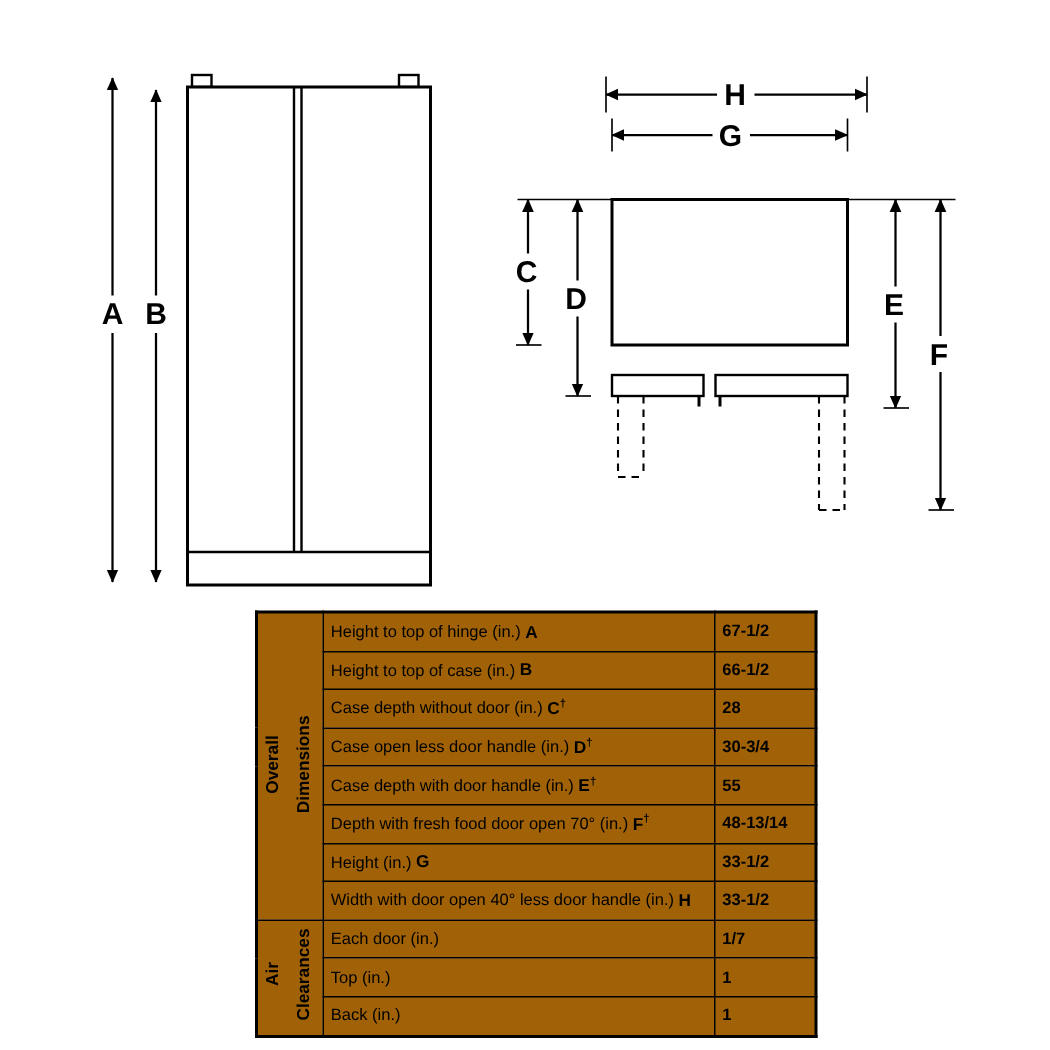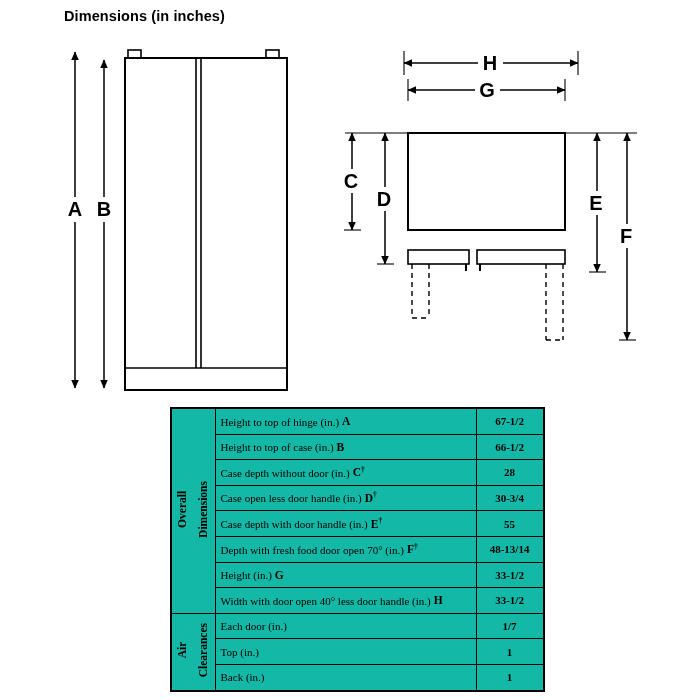--- a/index.html
+++ b/index.html
@@ -23,26 +23,26 @@
     font-family:"Liberation Sans", sans-serif;
     font-size:20px; font-weight:bold; text-anchor:middle; fill:#000;
   }
 
   table.spec-table {
     position:absolute; left:170px; top:407px;
     border-collapse:collapse; border:2px solid #000;
   }
   .spec-table td {
     border:1.2px solid #000; height:24.6px; padding:0 5px;
-    font-size:11px; line-height:1.1; color:#000; background:#14b8a6;font-family:Liberation Serif, serif;
+    font-size:11px; line-height:1.1; color:#000; background:#a16207;
   }
   td.dim-label { width:250px; }
   td.dim-label .letter { font-weight:bold; font-size:11.5px; margin-left:3px; }
   td.dim-label sup { font-size:7.5px; font-weight:bold; }
-  td.dim-value { width:56px; text-align:center; font-weight:bold; font-size:11px; }
+  td.dim-value { width:56px; text-align:left; font-weight:bold; font-size:11px; }
   td.group-cell { width:38px; padding:0; text-align:center; vertical-align:middle; }
   .vlabel {
     display:inline-block; writing-mode:vertical-rl; transform:rotate(180deg);
     white-space:pre-line; text-align:center;
     font-weight:bold; font-size:11.5px; line-height:1.85;
   }
 </style>
 </head>
 <body>
 
@@ -132,21 +132,20 @@
     </g>
 
     <g>
       <line x1="627" y1="133" x2="627" y2="340" class="dim" marker-start="url(#arr)" marker-end="url(#arr)"></line>
       <line x1="619" y1="340" x2="636" y2="340" class="s1"></line>
       <rect x="615" y="224" width="23" height="24" class="lblbg"></rect>
       <text x="626" y="243" class="dimlbl">F</text>
     </g>
   </svg>
 
-  <div class="title">Dimensions (in inches)</div>
 
   <table class="spec-table">
     <tbody>
       <tr>
         <td class="group-cell" rowspan="8">
           <div class="vlabel">Overall
 Dimensions</div>
         </td>
         <td class="dim-label"><span>Height to top of hinge (in.)</span><b class="letter">A</b><sup></sup></td>
         <td class="dim-value">67-1/2</td>

